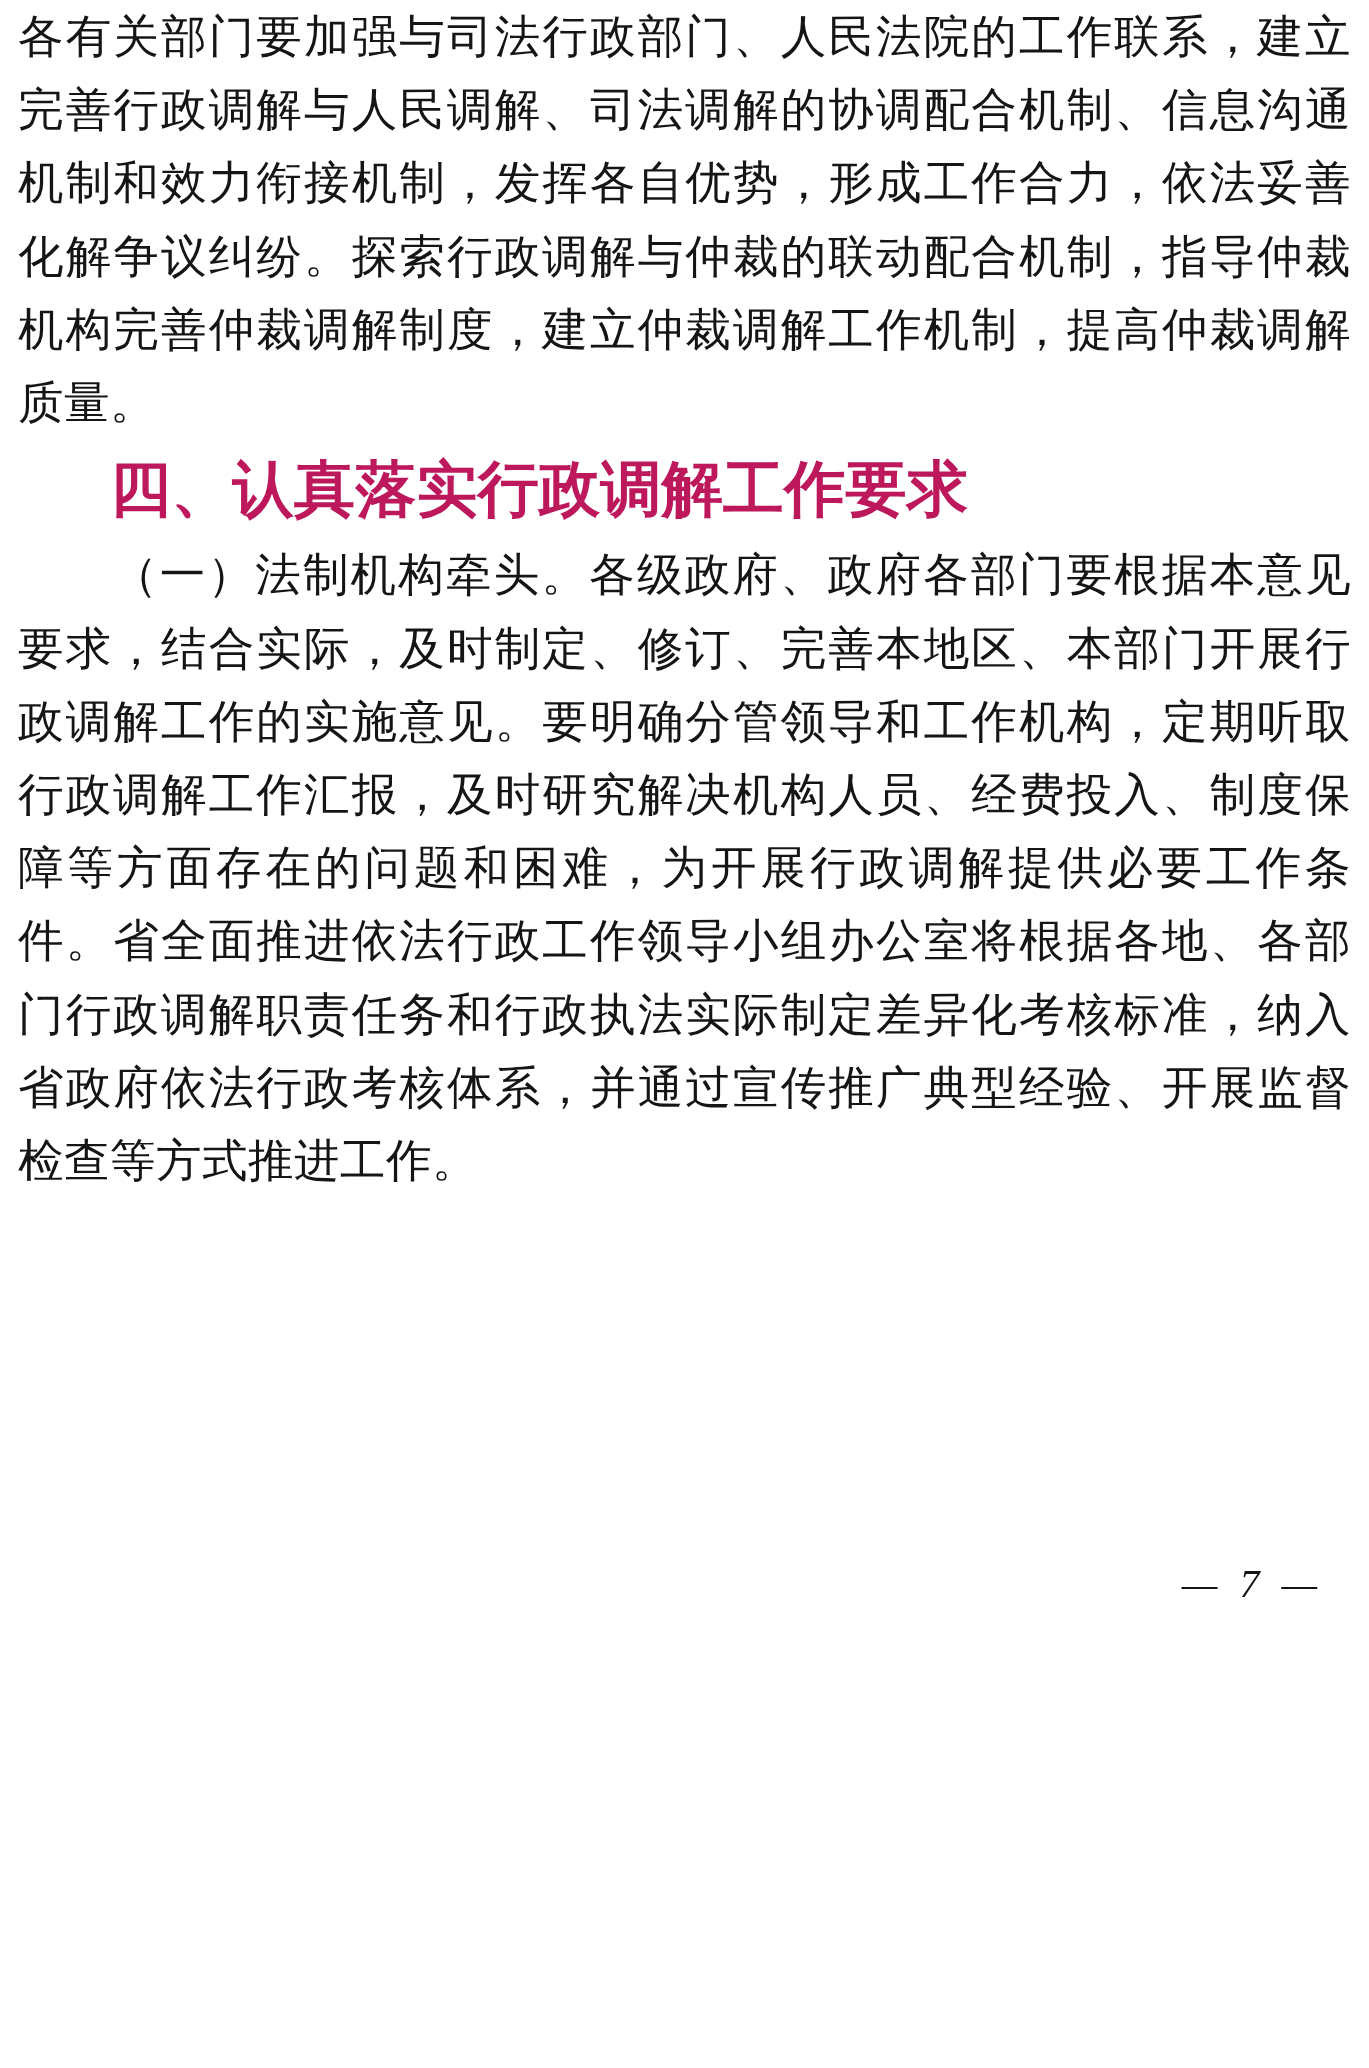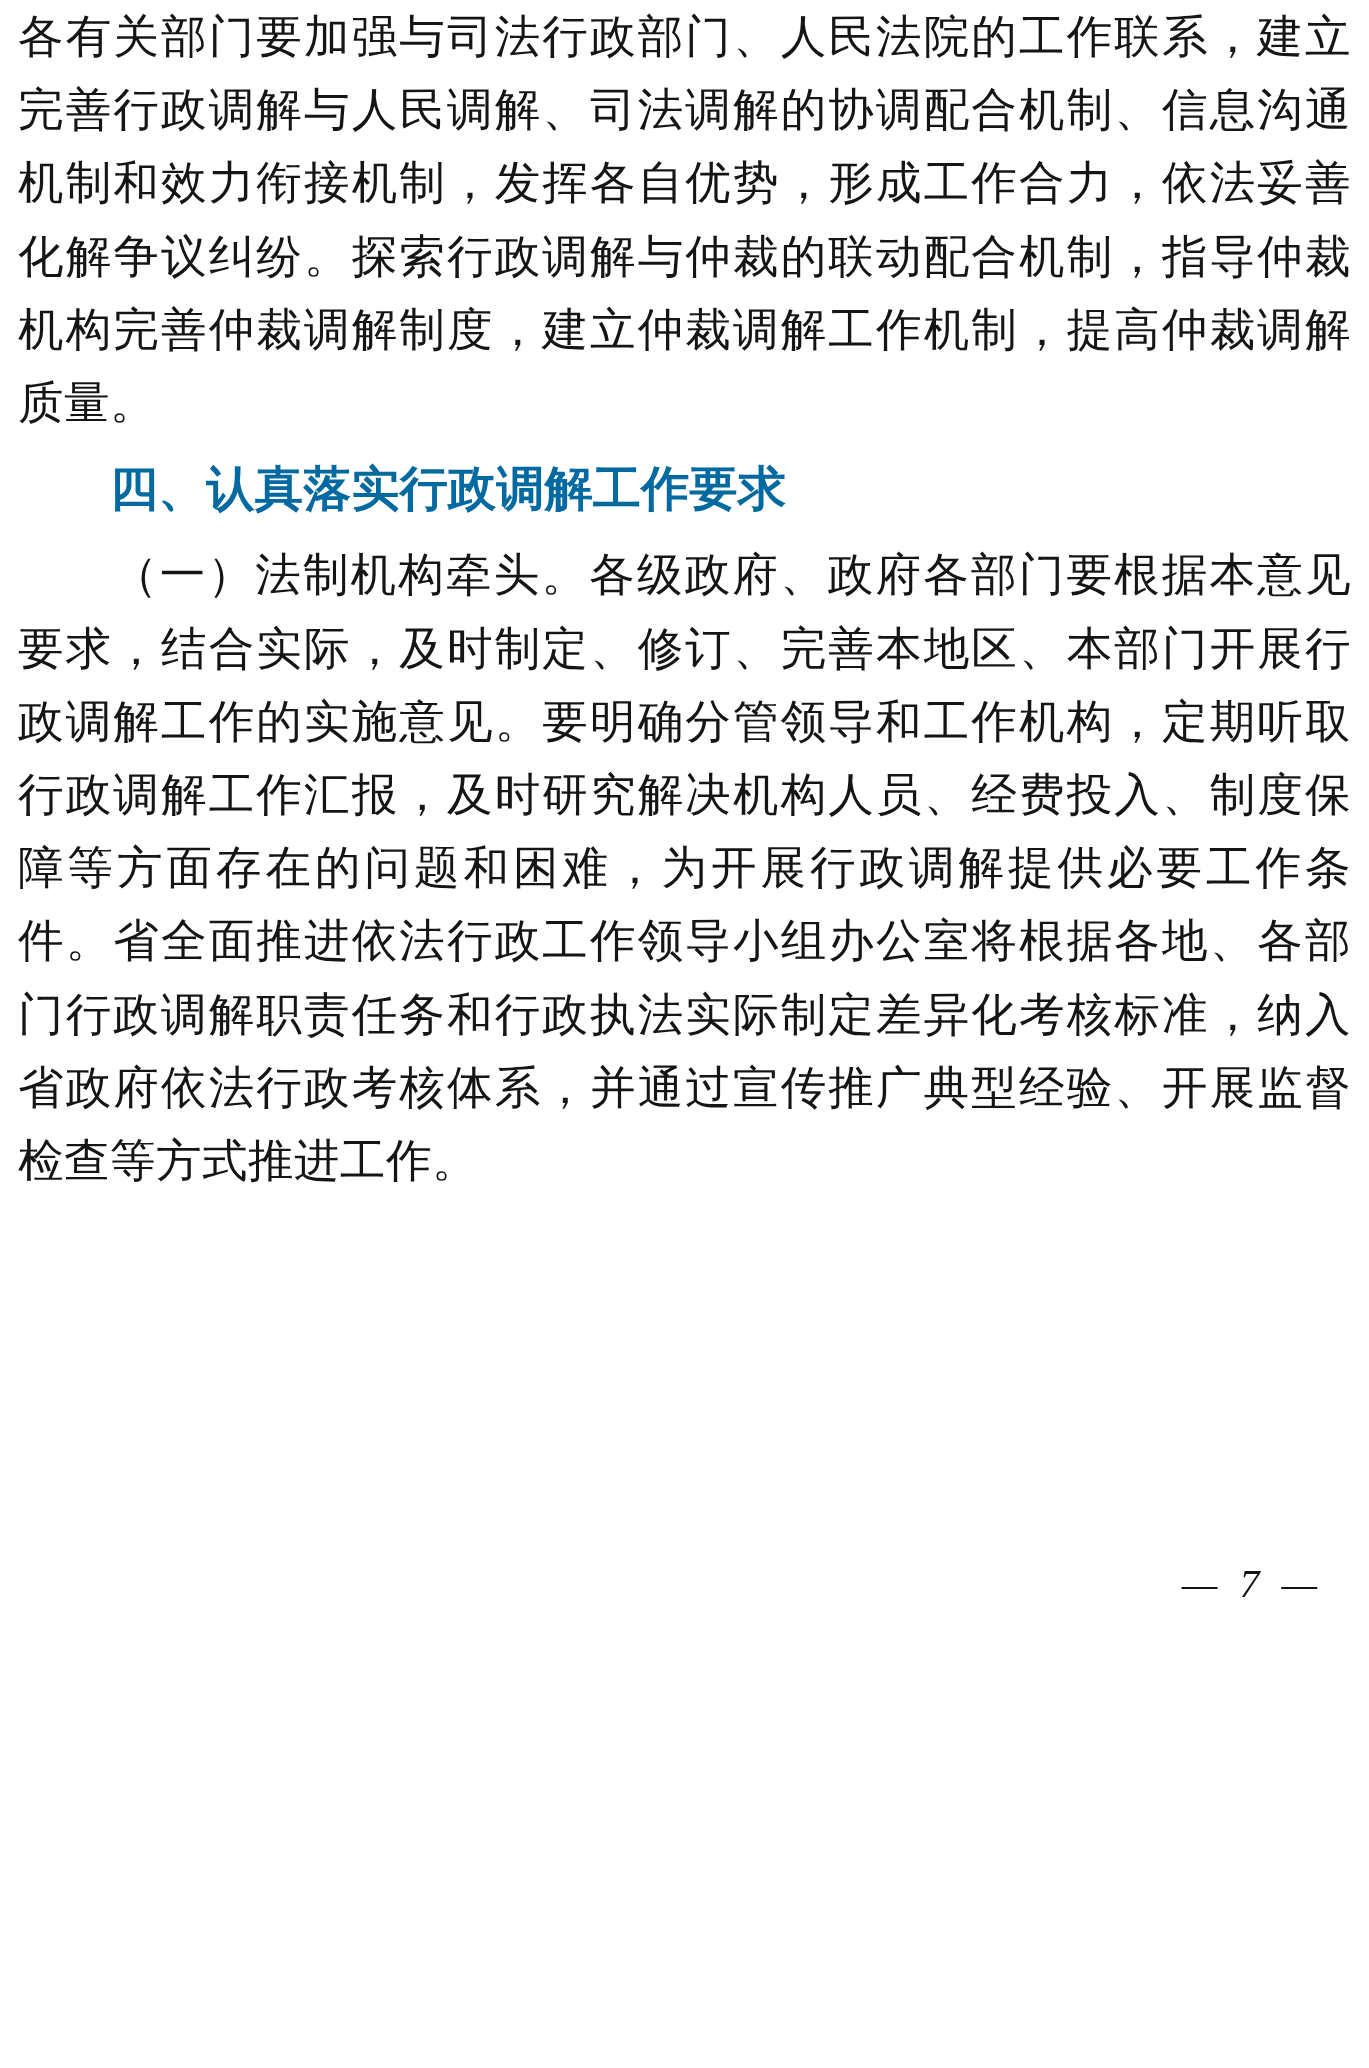--- a/index.html
+++ b/index.html
@@ -39,24 +39,24 @@
     -webkit-font-smoothing: antialiased;
   }
   .para.indent {
     text-indent: 94px;
   }
   .para .lead {
     font-weight: bold;
   }
   .section-heading {
     font-family: "DejaVu Sans", "Liberation Sans", sans-serif;
-    font-size: 48px;
+    font-size: 61px;
     line-height: 73.2px;
     font-weight: bold;
-    color: #0369a1;
+    color: #be185d;
     margin: 0;
     text-indent: 92px;
     letter-spacing: 0.3px;
     font-style: normal;
   }
   .spacer-heading {
     height: 13px;
   }
   .spacer-para {
     height: 10px;

